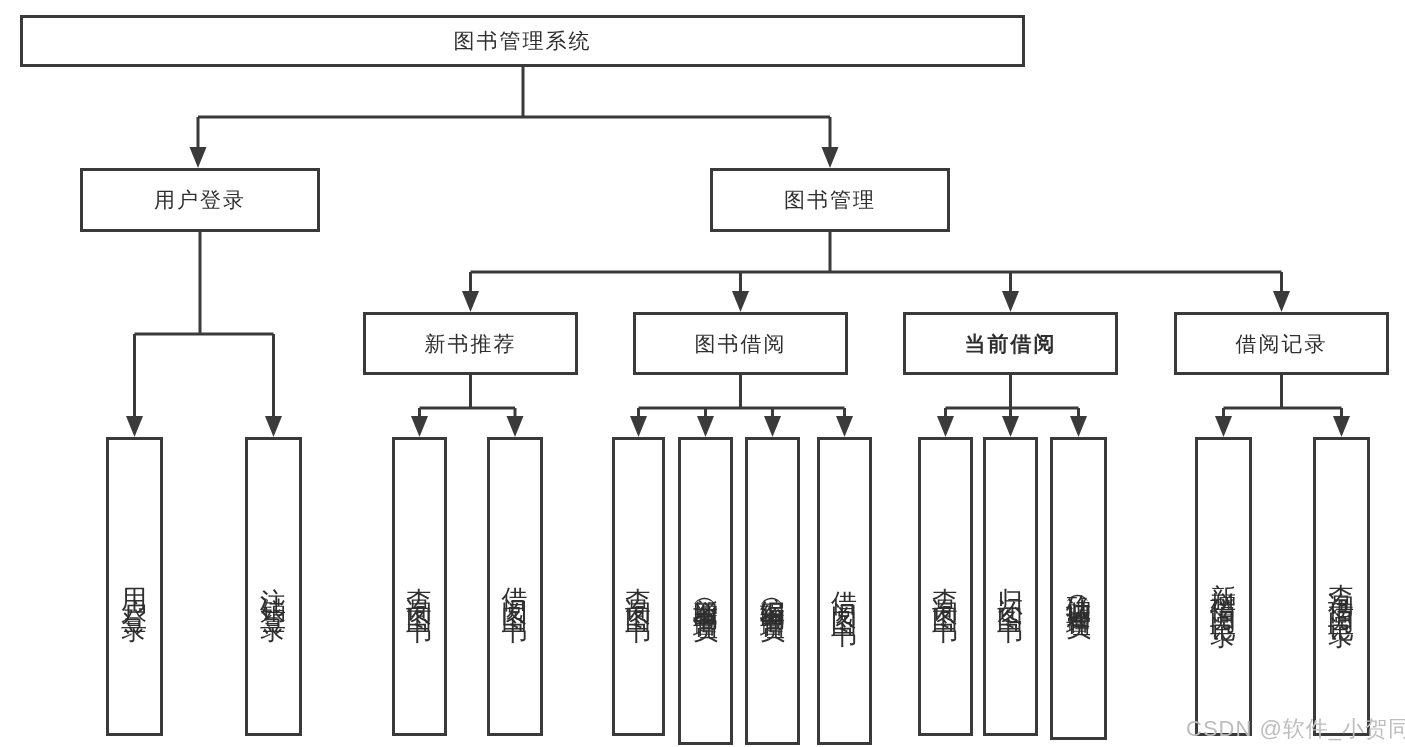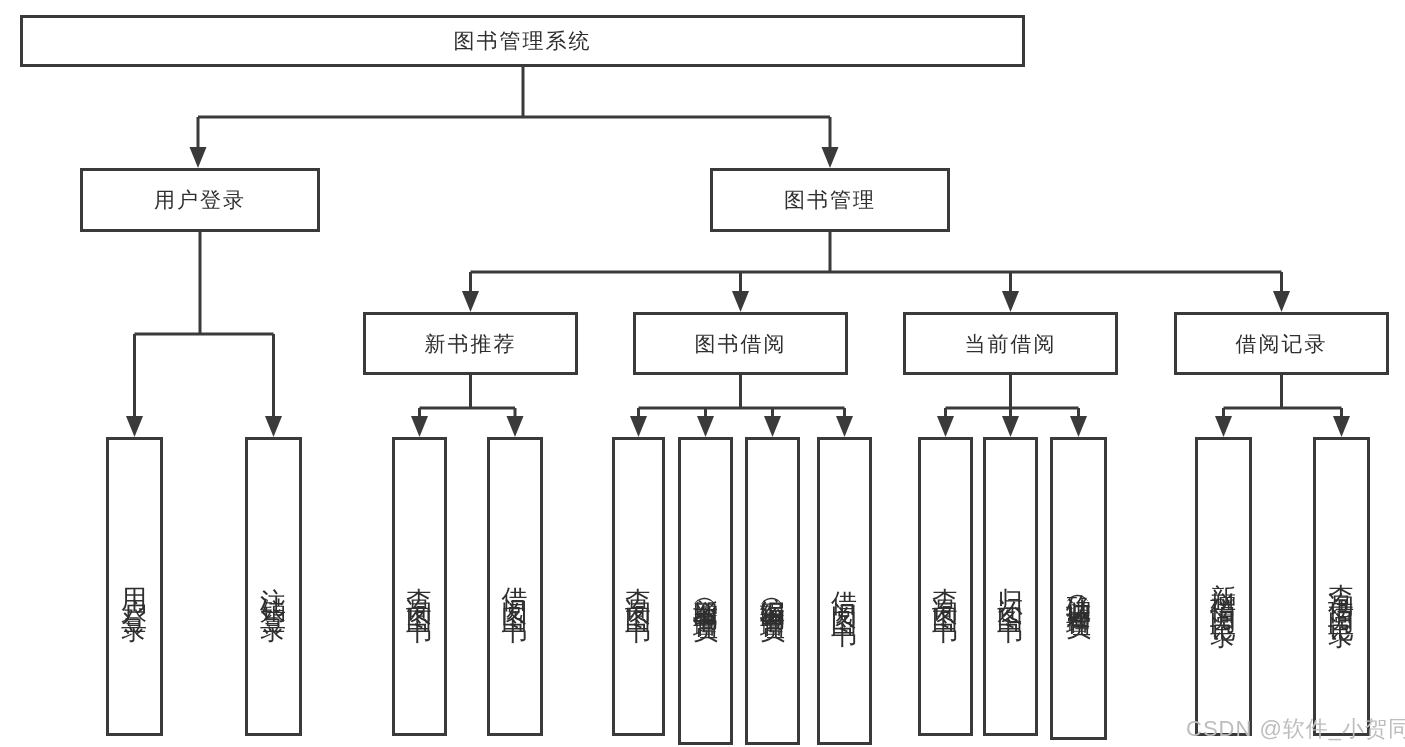--- a/index.html
+++ b/index.html
@@ -78,21 +78,21 @@
   <div class="node" style="left:710px;top:168px;width:240px;height:64px;">
     <span class="hlabel">图书管理</span>
   </div>
 
   <div class="node" style="left:363px;top:312px;width:215px;height:63px;text-align:right;">
     <span class="hlabel">新书推荐</span>
   </div>
   <div class="node" style="left:633px;top:312px;width:215px;height:63px;">
     <span class="hlabel">图书借阅</span>
   </div>
-  <div class="node" style="left:903px;top:312px;width:215px;height:63px;">
+  <div class="node" style="left:903px;top:312px;width:215px;height:63px;font-weight:bold;">
     <span class="hlabel">当前借阅</span>
   </div>
   <div class="node" style="left:1174px;top:312px;width:215px;height:63px;">
     <span class="hlabel">借阅记录</span>
   </div>
 
   <div class="node" style="left:106px;top:437px;width:57px;height:299px;">
     <span class="vlabel">用户登录</span>
   </div>
   <div class="node" style="left:245px;top:437px;width:57px;height:299px;">

